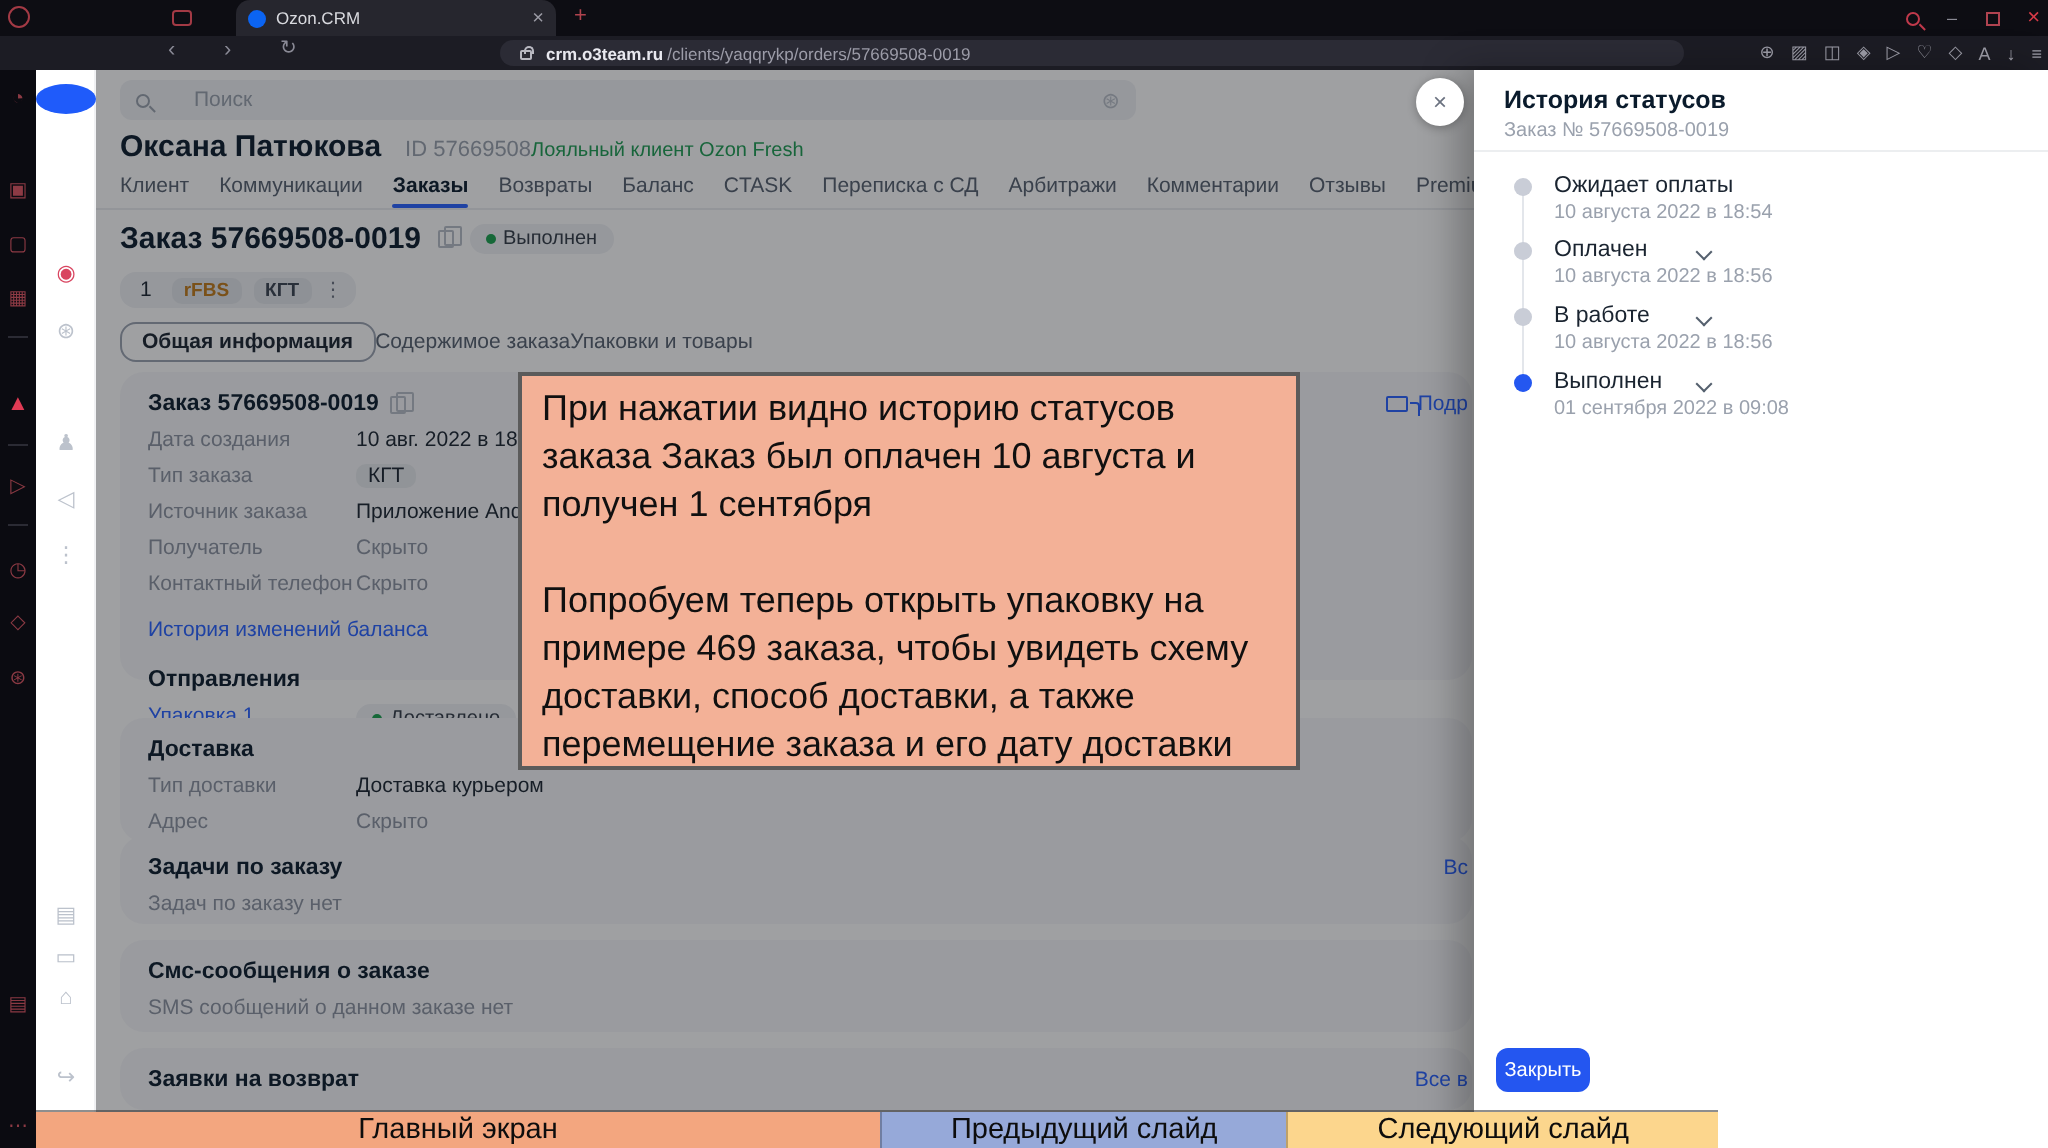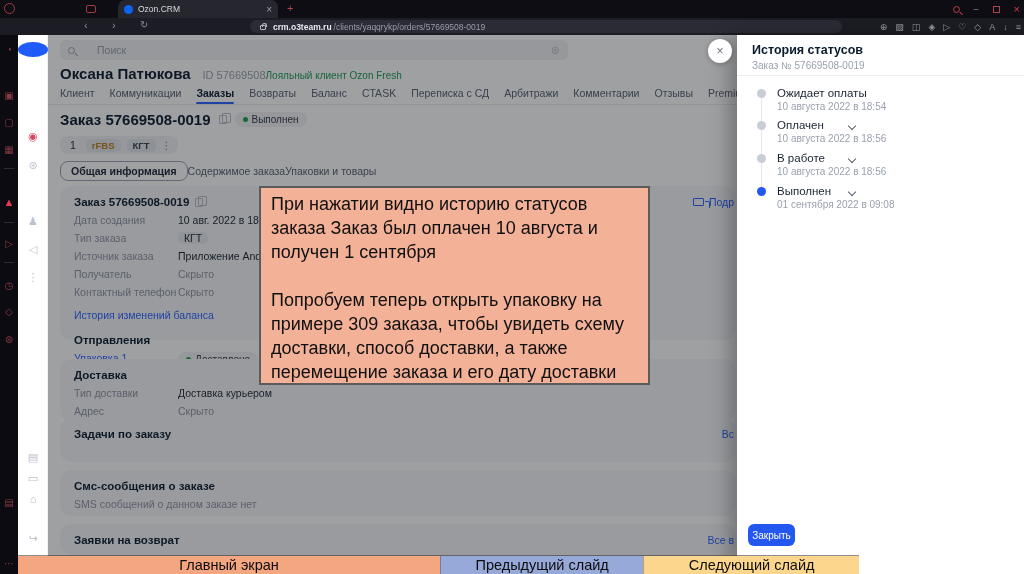--- a/index.html
+++ b/index.html
@@ -282,20 +282,23 @@
         <span class="lbl">Адрес</span>
         <span class="val muted">Скрыто</span>
       </div>
     </div>
 
     <div class="card" style="top:383px;height:44px;">
       <h3>Задачи по заказу</h3>
       <span class="right-link">
           <span class="blue-link">Вс</span>
         </span>
+      <div class="frow">
+          <span class="val muted">Задач по заказу нет</span>
+        </div>
     </div>
 
     <div class="card" style="top:435px;height:46px;">
       <h3>Смс-сообщения о заказе</h3>
       <div class="frow">
           <span class="val muted">SMS сообщений о данном заказе нет</span>
         </div>
     </div>
 
     <div class="card" style="top:489px;height:31px;">
@@ -338,21 +341,21 @@
       <div class="tl-label">Выполнен</div>
       <span class="chev"></span>
       <div class="tl-date">01 сентября 2022 в 09:08</div>
     </div>
 
     <button class="close-btn">Закрыть</button>
   </aside>
 
   <div class="annotation">
     <p>При нажатии видно историю статусов заказа Заказ был оплачен 10 августа и получен 1 сентября</p>
-    <p>Попробуем теперь открыть упаковку на примере 309 заказа, чтобы увидеть схему доставки, способ доставки, а также перемещение заказа и его дату доставки</p>
+    <p>Попробуем теперь открыть упаковку на примере 469 заказа, чтобы увидеть схему доставки, способ доставки, а также перемещение заказа и его дату доставки</p>
   </div>
 
   <div class="bottombars">
     <div class="bbar b1">Главный экран</div>
     <div class="bbar b2">Предыдущий слайд</div>
     <div class="bbar b3">Следующий слайд</div>
   </div>
 
 </div>
 

